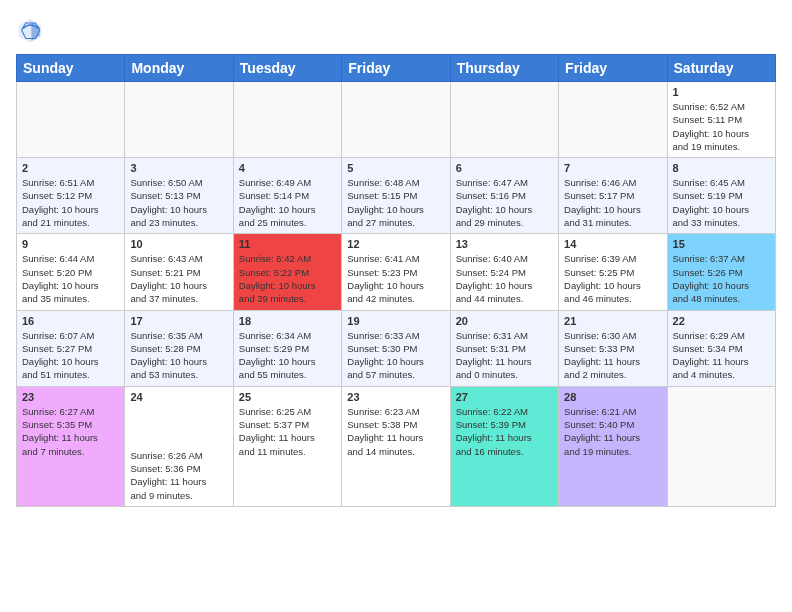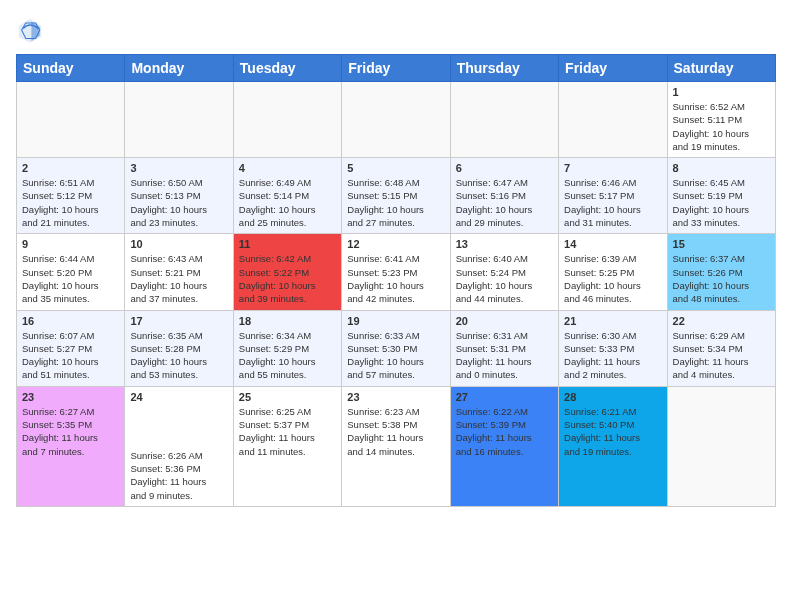--- a/index.html
+++ b/index.html
@@ -324,28 +324,28 @@
 Daylight: 11 hours
 and 11 minutes.</div>
           </td>
           <td style="background-color: rgb(255, 255, 255);">
             <span class="day-number">23</span>
             <div class="day-info" style="white-space: pre-line;">Sunrise: 6:23 AM
 Sunset: 5:38 PM
 Daylight: 11 hours
 and 14 minutes.</div>
           </td>
-          <td style="background-color: #3b82f6;">
+          <td style="background-color: #5eead4;">
             <span class="day-number">27</span>
             <div class="day-info" style="white-space: pre-line;">Sunrise: 6:22 AM
 Sunset: 5:39 PM
 Daylight: 11 hours
 and 16 minutes.</div>
           </td>
-          <td style="background-color: #0ea5e9;">
+          <td style="background-color: #c4b5fd;">
             <span class="day-number">28</span>
             <div class="day-info" style="white-space: pre-line;">Sunrise: 6:21 AM
 Sunset: 5:40 PM
 Daylight: 11 hours
 and 19 minutes.</div>
           </td>
           <td class="empty" style="background-color: rgb(249, 249, 249);"></td>
         </tr>
       </tbody>
   </table>

